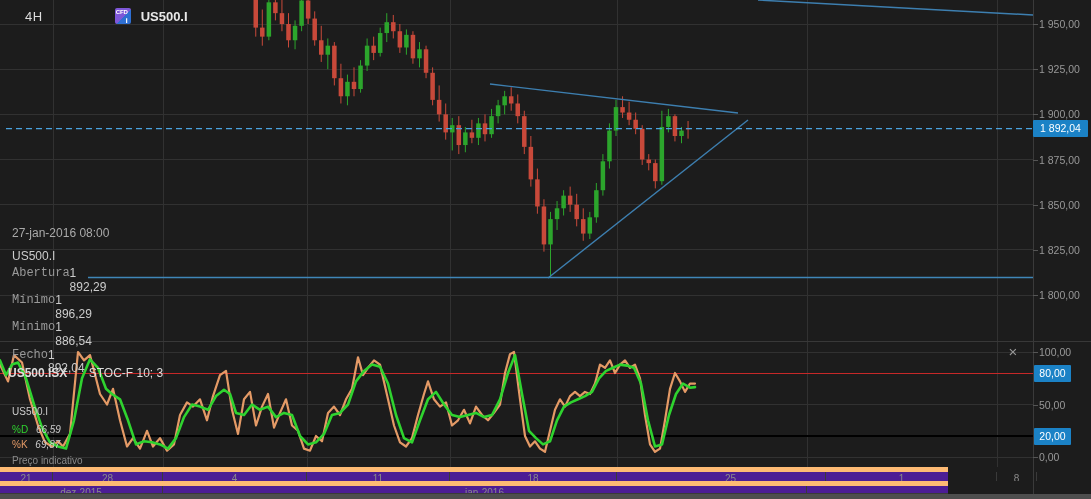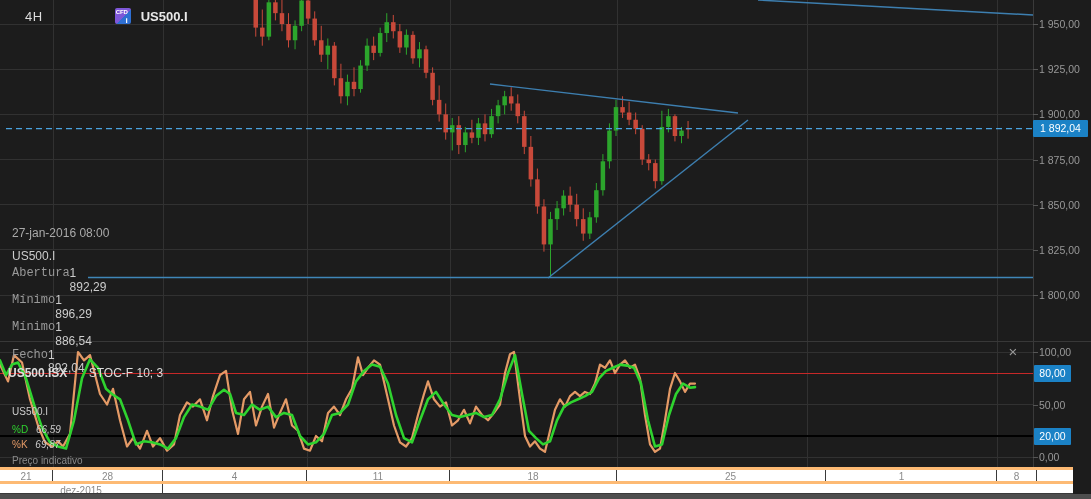--- a/index.html
+++ b/index.html
@@ -34,21 +34,21 @@
   #sinfo{position:absolute;left:12px;top:406px;font-size:10px;z-index:25;}
   #sinfo .inst{color:#ccc;margin-bottom:6px;}
   #sinfo .row{line-height:14.5px;}
   #sinfo .dlab{color:#2fd32f;}
   #sinfo .klab{color:#e49a66;}
   #sinfo .val{color:#ccc;margin-left:5px;font-style:italic;}
   #sinfo .note{color:#8a8a8a;margin-top:3px;}
   #closex{position:absolute;left:1004px;top:343px;width:18px;height:18px;color:#999;font-size:15px;
           line-height:18px;text-align:center;cursor:pointer;z-index:30;}
   
-  .axrow{position:absolute;left:0;width:1073px;background:#ffffff;border-top:3px solid #fdba74;box-sizing:border-box;}
+  .axrow{position:absolute;left:0;width:948px;background:#4c1d95;border-top:5px solid #fdba74;box-sizing:border-box;}
   #days{top:467px;height:14px;}
   #months{top:481px;height:13px;border-bottom:1px solid #3a3a3a;padding-left:20px;}
   .cell{position:absolute;top:0;height:100%;border-right:1px solid #3a3a3a;box-sizing:border-box;
         font-size:10px;color:#8a8a8a;text-align:center;line-height:13px;overflow:hidden;}
   #scroll{position:absolute;left:0;top:494px;width:1091px;height:5px;background:#4e4e4e;}
 </style>
 </head>
 <body>
 
 <div id="app">
@@ -310,15 +310,16 @@
       <div class="cell" style="left:53px;width:110px">28</div>
       <div class="cell" style="left:163px;width:144px">4</div>
       <div class="cell" style="left:307px;width:143px">11</div>
       <div class="cell" style="left:450px;width:167px">18</div>
       <div class="cell" style="left:636px;width:190px">25</div>
       <div class="cell" style="left:807px;width:190px">1</div>
       <div class="cell" style="left:997px;width:40px">8</div>
     </div>
   <div id="months" class="axrow">
       <div class="cell" style="left:0px;width:163px">dez-2015</div>
+      <div class="cell" style="left:163px;width:644px">jan-2016</div>
     </div>
   <div id="scroll"></div>
 </div>
 
 </body></html>

